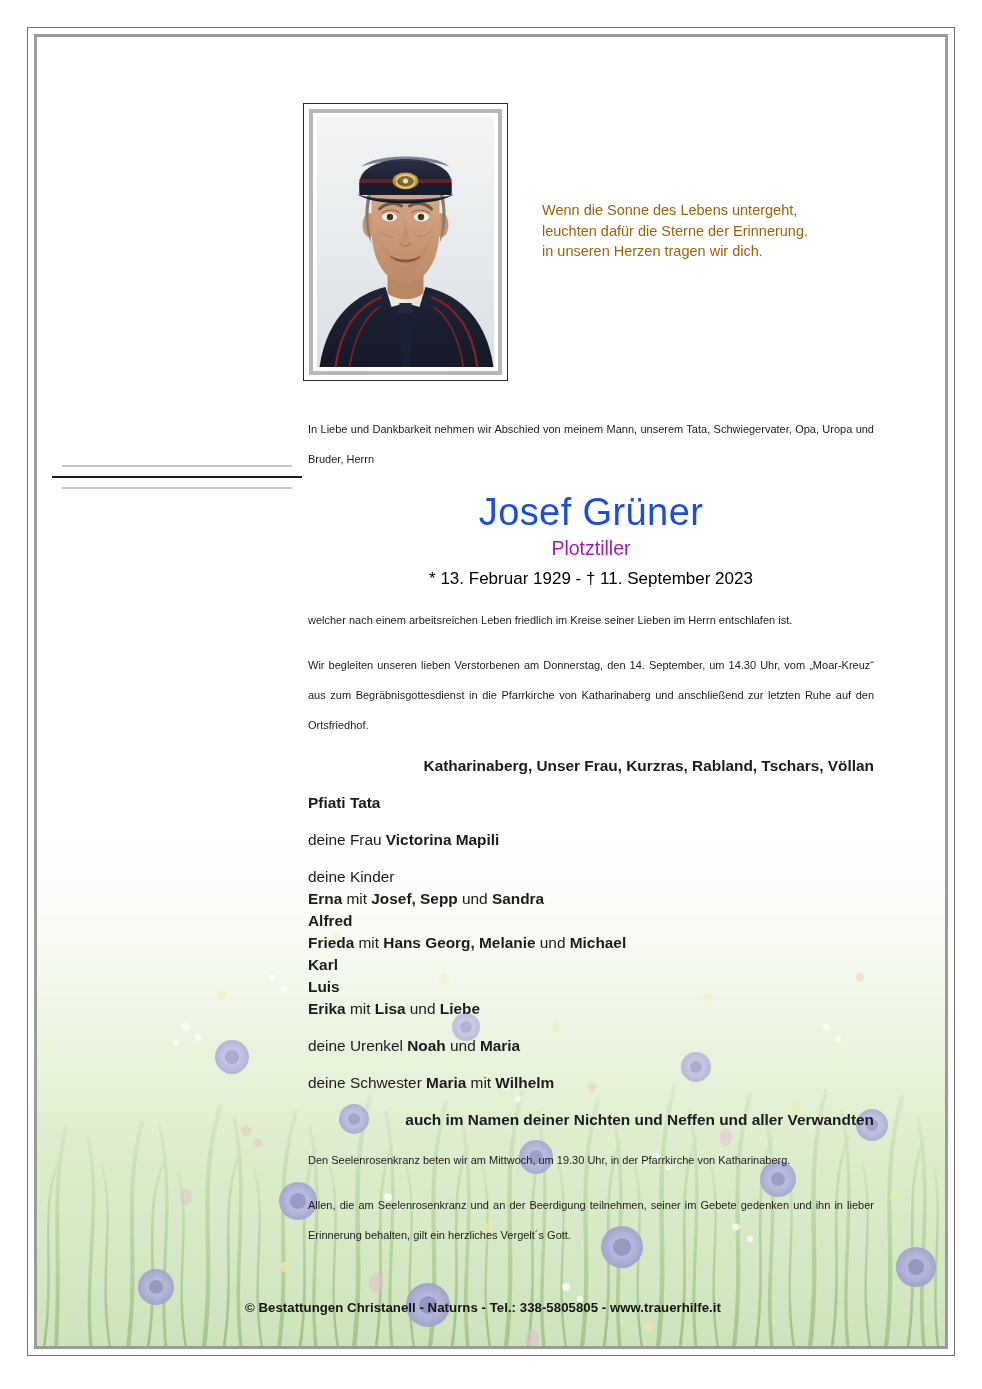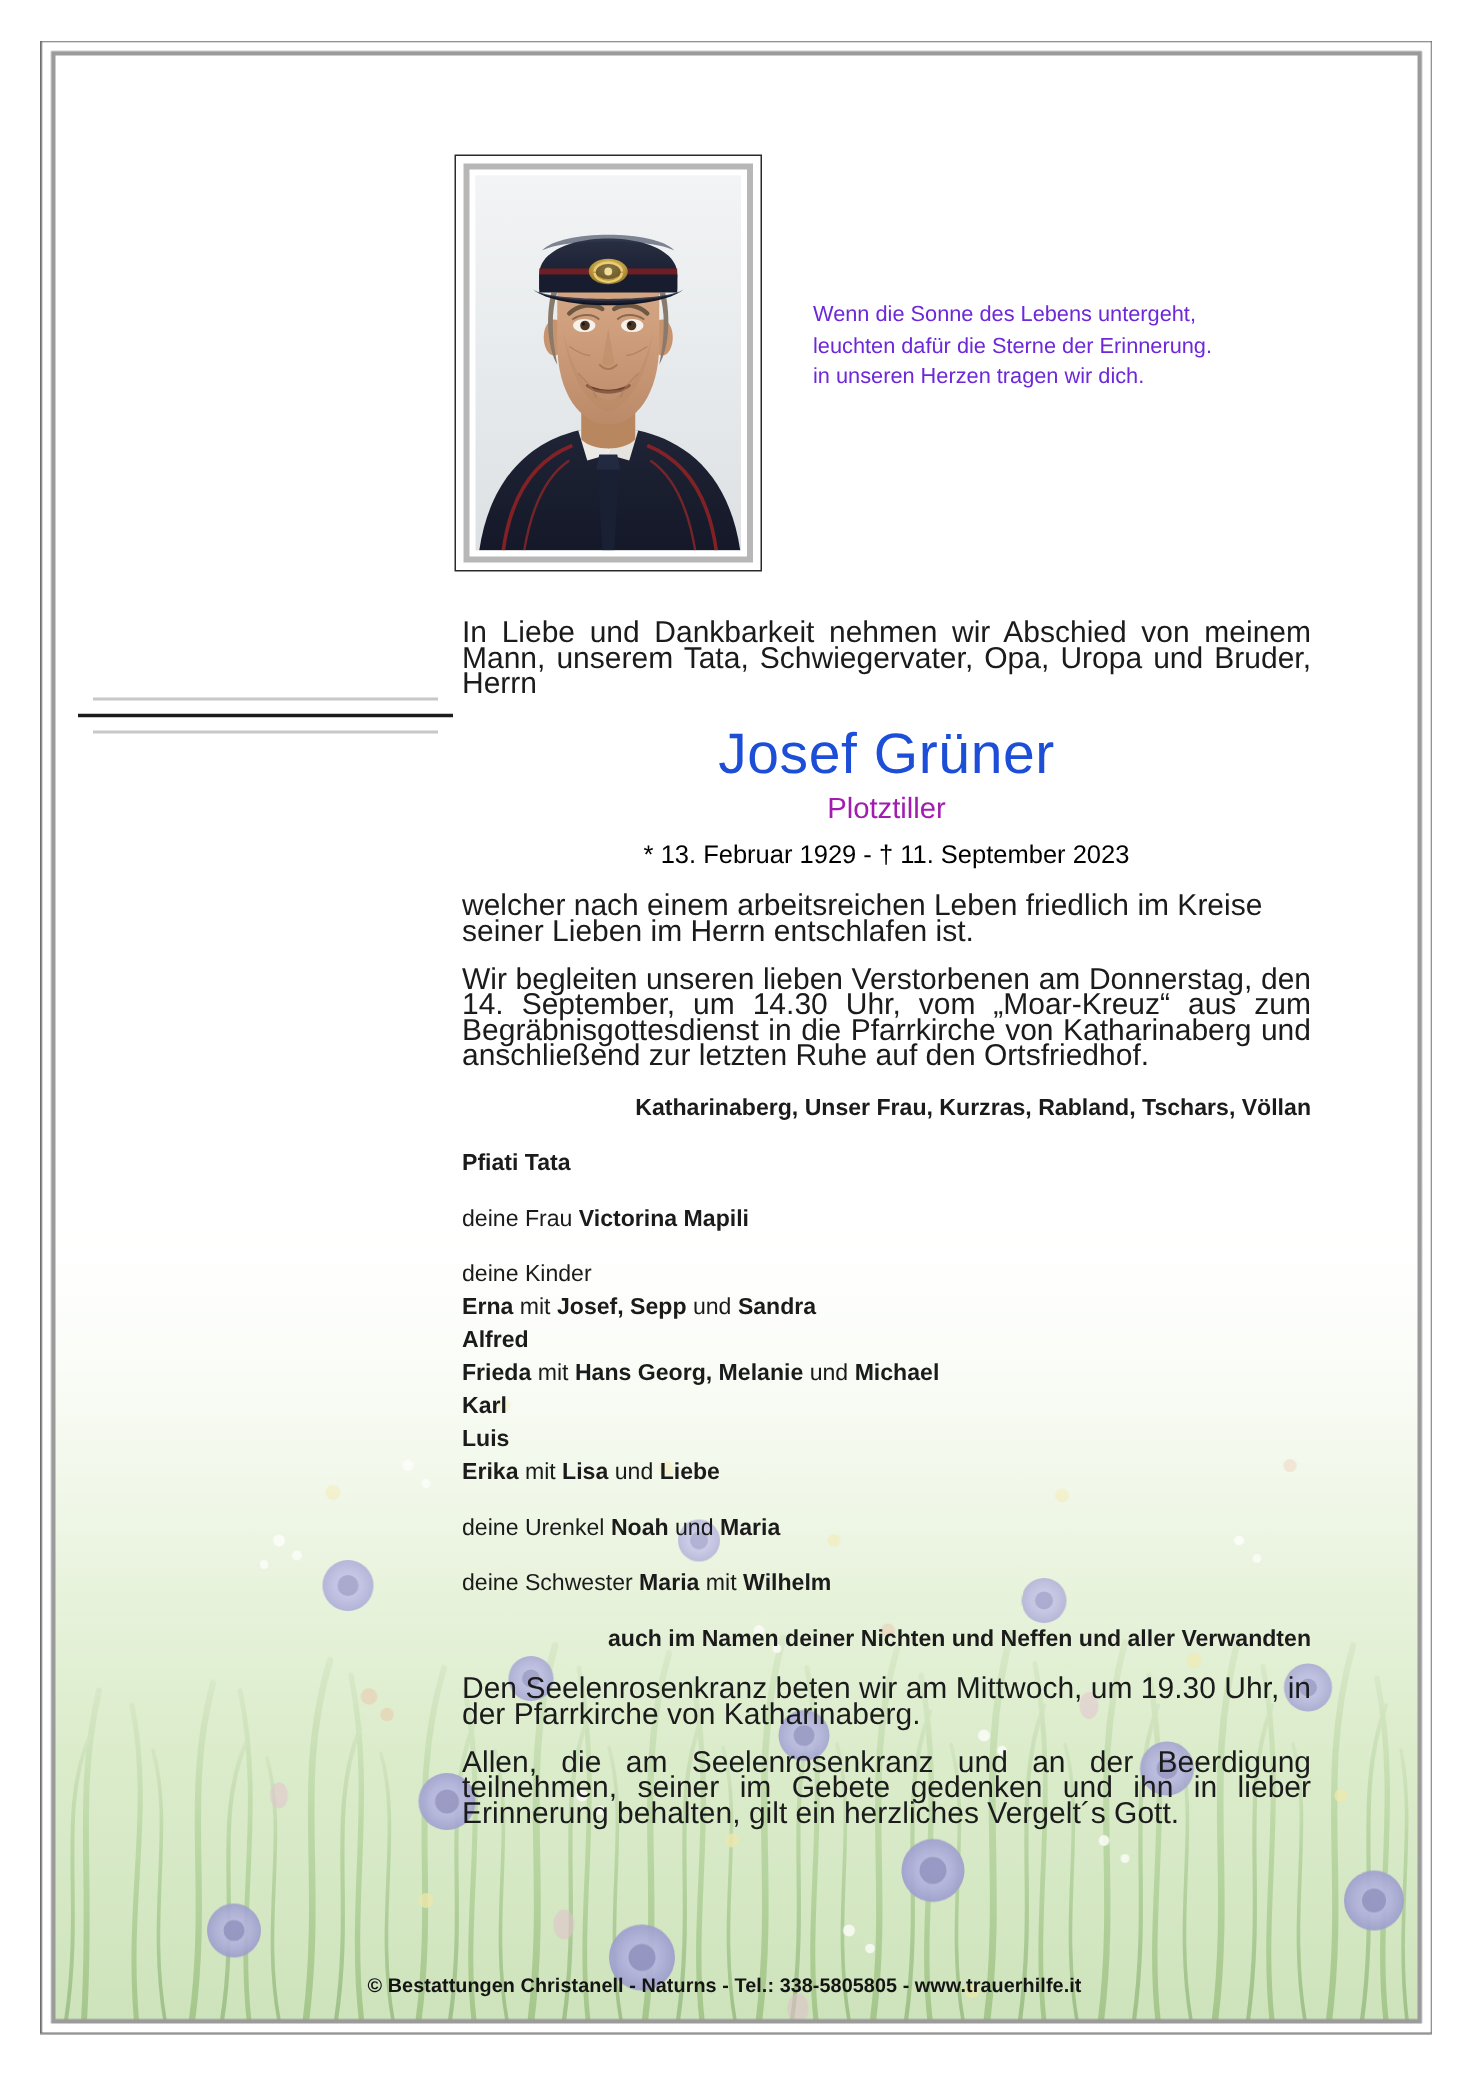--- a/index.html
+++ b/index.html
@@ -65,50 +65,50 @@
   }
   .portrait-inner{
     width:100%;height:100%;border:4px solid #b7b7b7;box-sizing:border-box;padding:4px;background:#fff;
   }
   .portrait-photo{width:100%;height:100%;overflow:hidden;background:#eceff1;position:relative;}
   .portrait-photo svg{display:block;width:100%;height:100%;}
 
   
   .poem{
     position:absolute;left:542px;top:200px;width:400px;z-index:15;
-    font-size:14.5px;line-height:20.5px;color:#6d28d9;
+    font-size:14.5px;line-height:20.5px;color:#a16207;
   }
   .poem div{white-space:nowrap;}
 
   .content{
     position:absolute;left:308px;top:414px;width:566px;z-index:15;
     color:#1b1b1b;
   }
   .p-just{
-    font-size:20px;line-height:17px;text-align:justify;text-justify:inter-word;
+    font-size:11px;line-height:30px;text-align:justify;text-justify:inter-word;
     margin:0 0 15px 0;
   }
   .p-just.last-left{text-align:left;}
   .p-plain{font-size:15.4px;line-height:21.5px;margin:0 0 15px 0;text-align:right;font-weight:bold;}
 
   .name{
     text-align:center;font-size:38px;line-height:44px;color:#1d4ed8;
     font-weight:400;letter-spacing:.4px;margin:16px 0 2px 0;
   }
   .nickname{text-align:center;font-size:19.5px;line-height:25px;color:#a21caf;margin:0 0 6px 0;}
   .dates{text-align:center;font-size:17px;line-height:24px;color:#000000;margin:0 0 14px 0;}
 
   .block-tight{font-size:15.4px;line-height:22px;margin:0 0 15px 0;}
   .block-tight div{white-space:nowrap;}
   .b{font-weight:bold;}
   .farewell{font-size:15.4px;line-height:22px;font-weight:bold;margin:0 0 15px 0;}
 
   .footer{
     position:absolute;left:0;right:16px;top:1300px;text-align:center;z-index:20;
-    font-size:13.2px;font-weight:bold;color:#141414;letter-spacing:.05px;margin-top:16px;
+    font-size:13.2px;font-weight:bold;color:#141414;letter-spacing:.05px;
   }
 </style>
 </head>
 <body>
 
 <div class="page">
 
   <div class="meadow">
     <div class="meadow-base"></div>
     <div class="grass">

